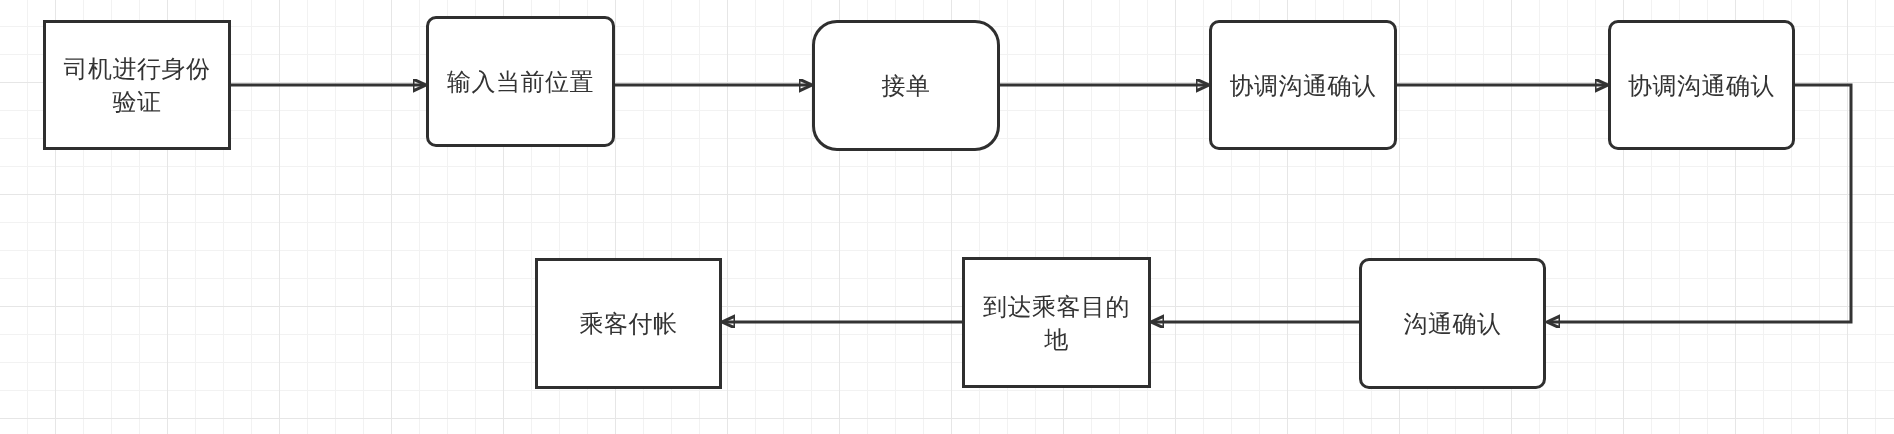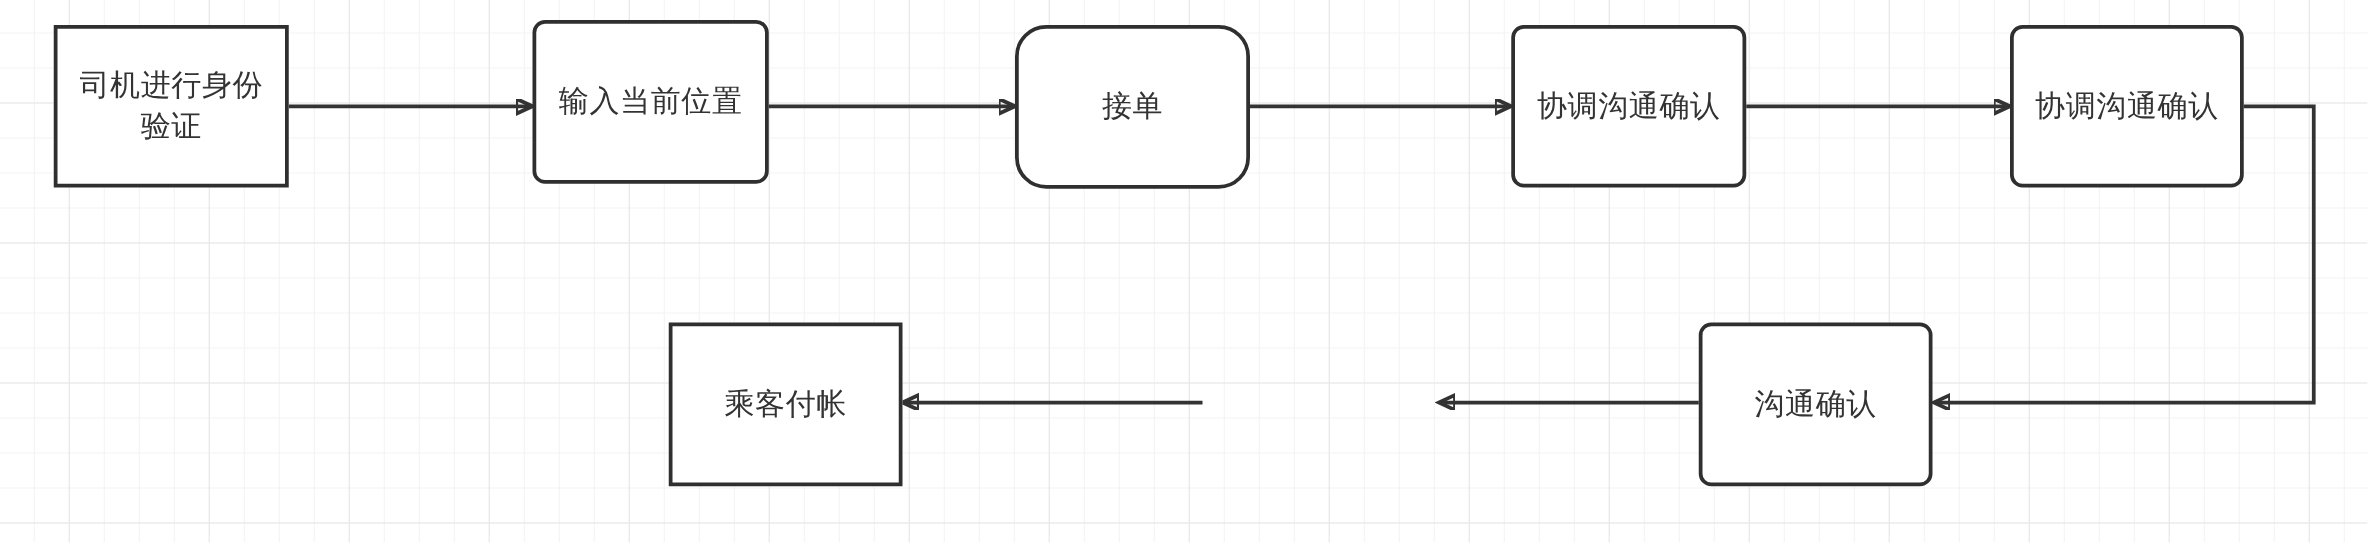--- a/index.html
+++ b/index.html
@@ -91,18 +91,21 @@
   </div>
 
   <div class="node rounded" style="left:1608px; top:20px; width:187px; height:130px;">
     <span class="label">协调沟通确认</span>
   </div>
 
   <div class="node rounded" style="left:1359px; top:258px; width:187px; height:131px;">
     <span class="label">沟通确认</span>
   </div>
 
+  <div class="node" style="left:962px; top:257px; width:189px; height:131px;">
+    <span class="label">到达乘客目的地</span>
+  </div>
 
   <div class="node" style="left:535px; top:258px; width:187px; height:131px;">
     <span class="label">乘客付帐</span>
   </div>
 
 </div>
 
 </body></html>

